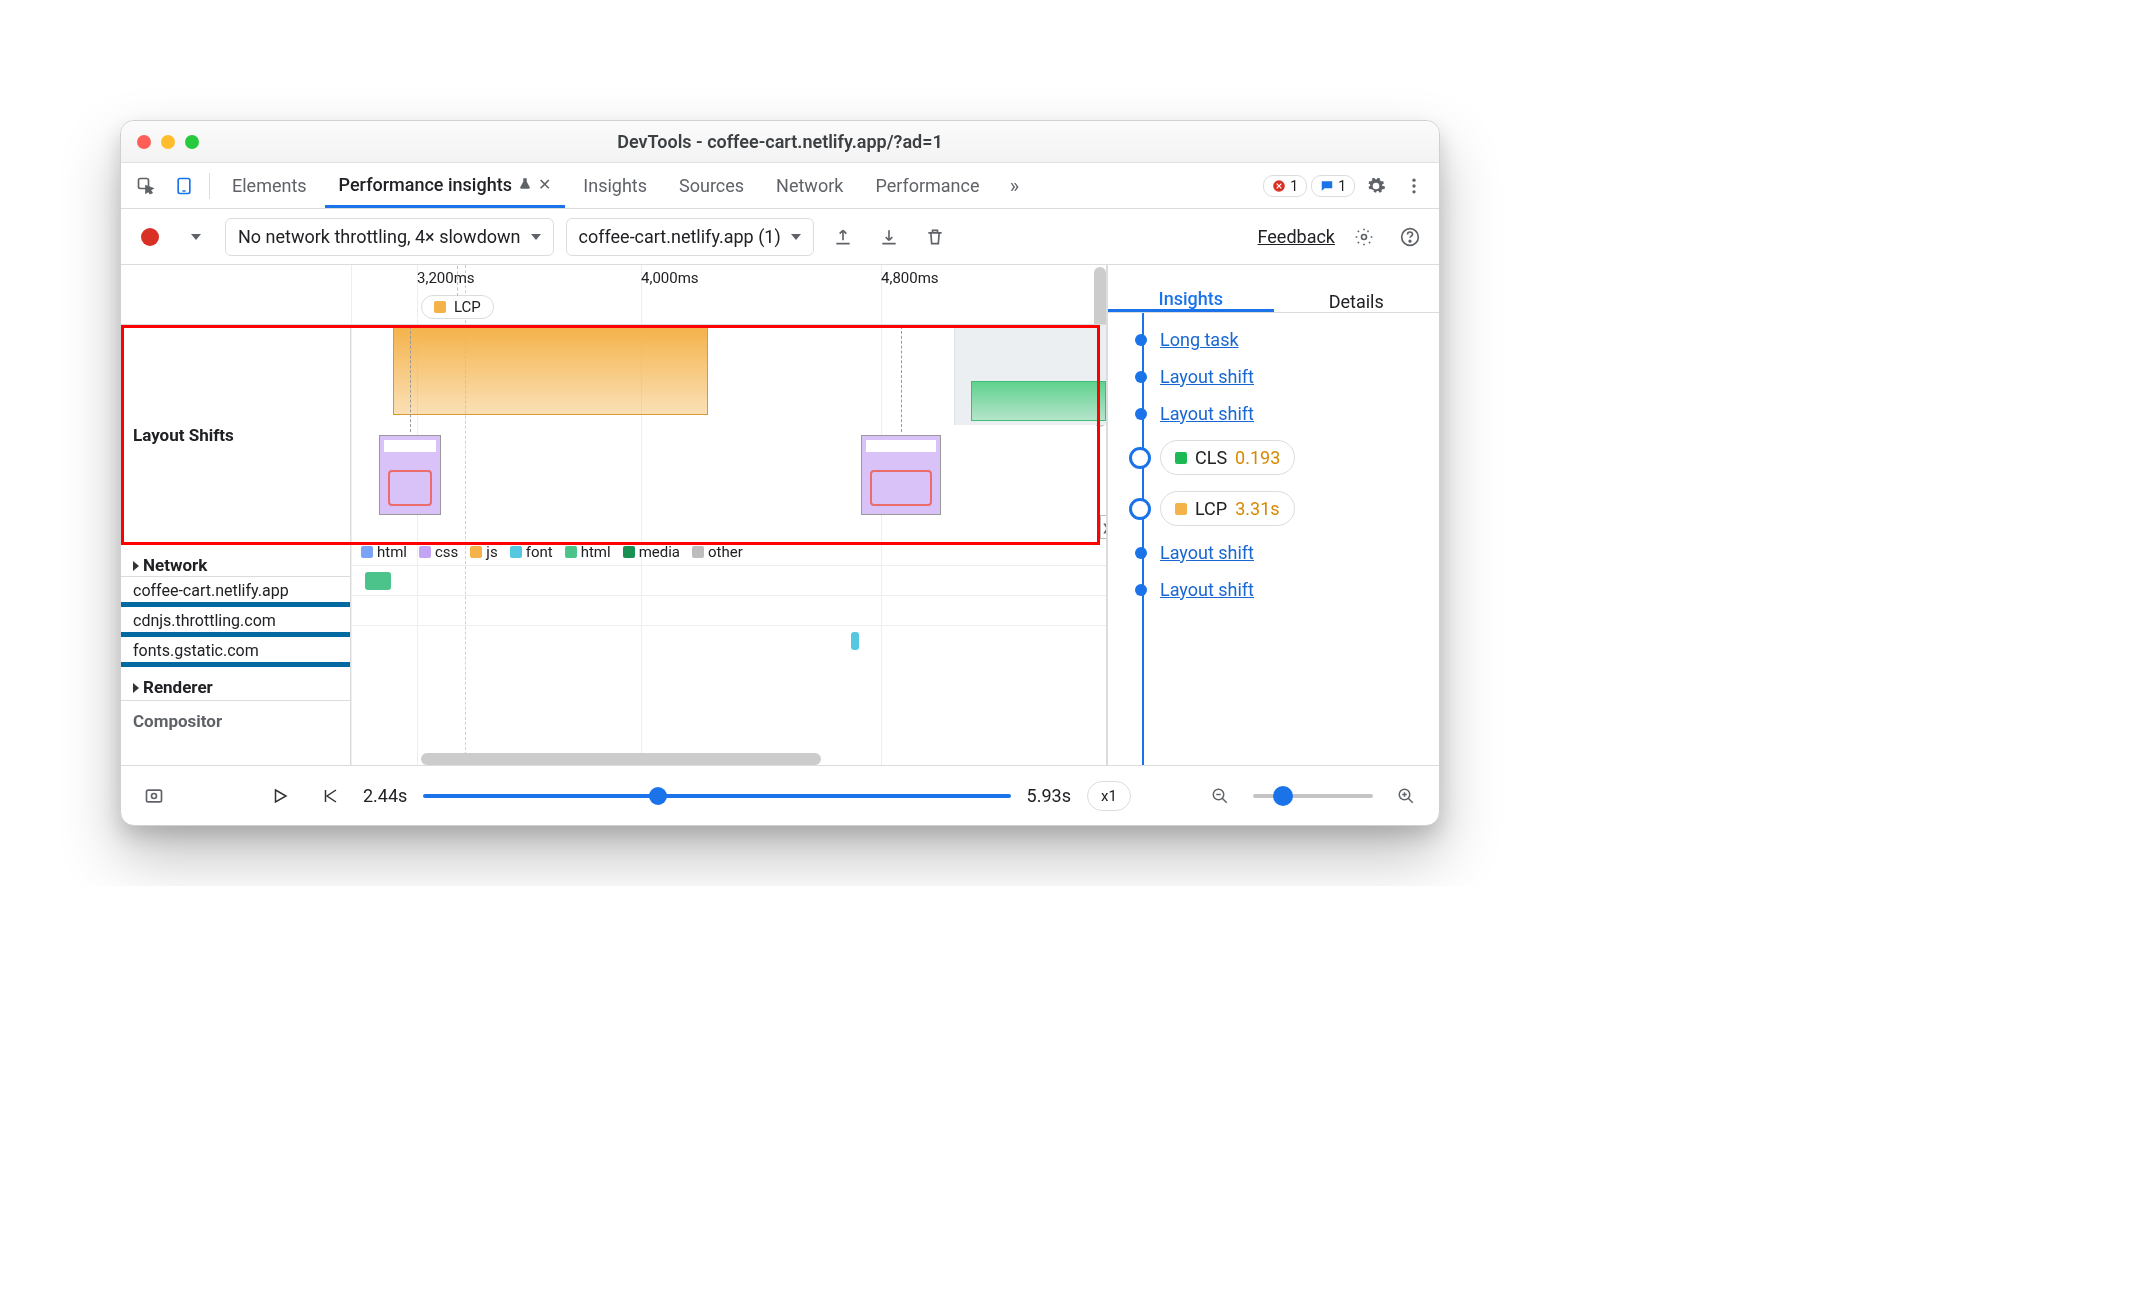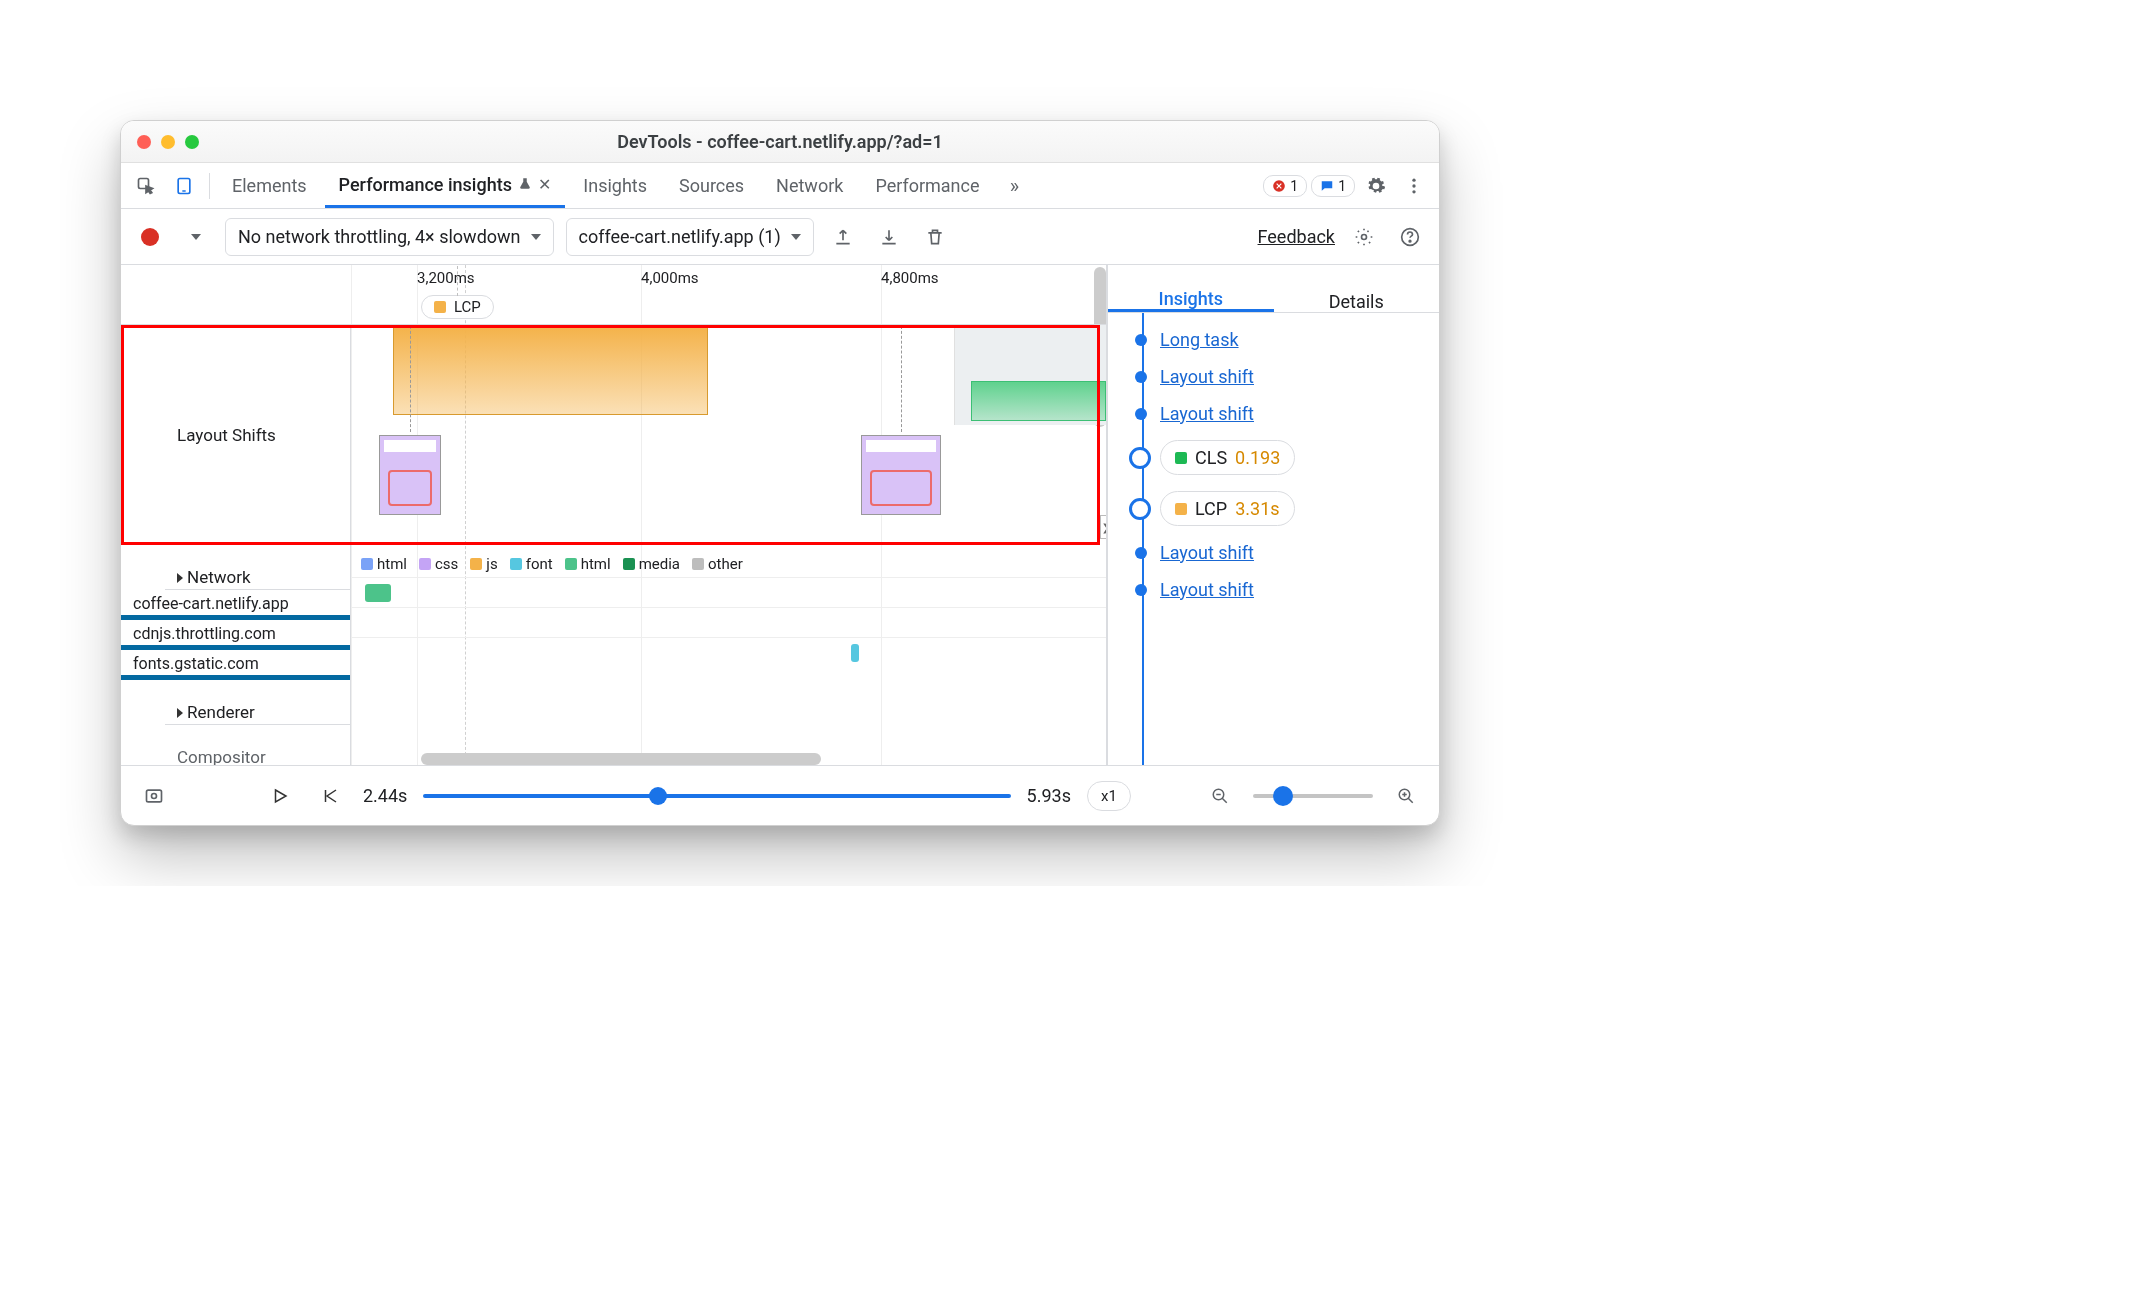--- a/index.html
+++ b/index.html
@@ -174,24 +174,23 @@
 
   
   .lane-label-col {
     position: absolute; left: 0; top: 60px;
     width: 230px; bottom: 0;
     border-right: 1px solid var(--border);
     background: #fff;
     z-index: 3;
   }
   .lane-label {
-    padding: 22px 12px; font-weight: 400; color: var(--text);
+    padding: 10px 12px; font-weight: 700; color: var(--text);
     border-bottom: 1px solid var(--border);
     font-size: 17px;
-    margin-left: 44px;
   }
   .lane-label .tri { display:inline-block; margin-right:4px;
      border-top: 5px solid transparent;
      border-bottom: 5px solid transparent;
      border-left: 6px solid #333; }
 
   .red-box {
     position: absolute;
     left: 0px; right: 6px;
     top: 60px; height: 220px;
@@ -230,21 +229,21 @@
      content:""; position:absolute; left:8px; right:8px; bottom:8px; height:32px; border:2px solid #ec6b6b; border-radius:4px;
   }
   .layout-shifts-lane .thumb .pointer{
      position:absolute; top:-110px; bottom:82px; left:50%; width:0; border-left:1px dashed #999;
   }
   .gridline{position:absolute; top:0; bottom:0; width:0; border-left:1px solid #eee;}
   .dashline{position:absolute; top:0; bottom:0; width:0; border-left:1px dashed #d0d0d0;}
 
   
   .net-lane {
-    position:absolute; left:230px; right:0; top:286px;
+    position:absolute; left:230px; right:0; top:274px;
   }
   .legend { display:flex; gap:12px; padding:4px 10px; font-size:15px; align-items:center;}
   .leg{display:inline-flex;align-items:center;gap:4px;}
   .leg .sw{width:12px;height:12px;border-radius:2px;display:inline-block;}
   .c-html{background:#7aa2f7;} .c-css{background:#c4a4f5;}
   .c-js{background:#f4b249;} .c-font{background:#56c7e0;}
   .c-image{background:#4cc38a;} .c-media{background:#1a9152;}
   .c-other{background:#bdbdbd;}
   .net-row{
      position:relative; height:30px; border-top:1px solid #eee;

